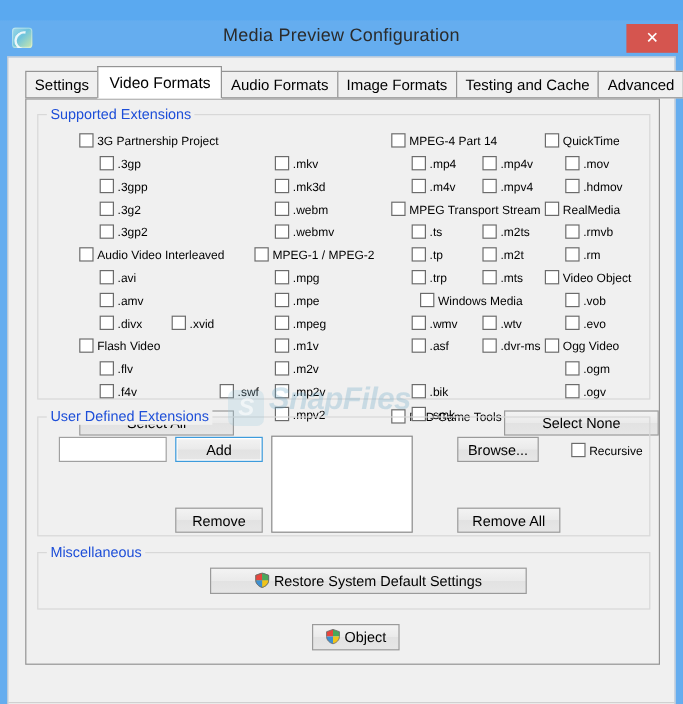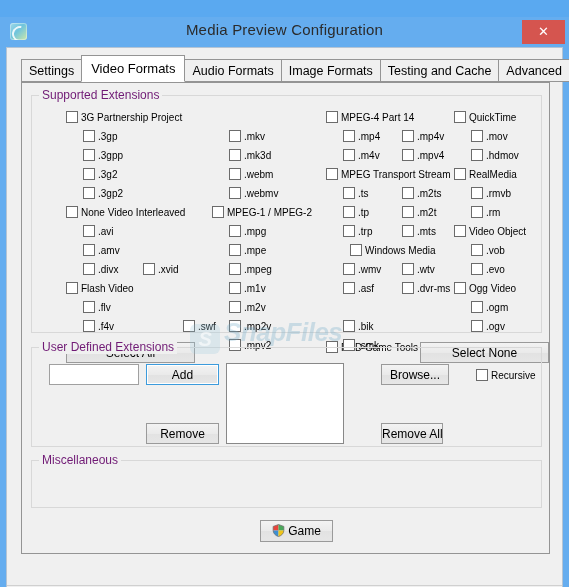--- a/index.html
+++ b/index.html
@@ -127,21 +127,21 @@
     position: absolute;
     border: 1px solid #d8d8d8;
     box-sizing: border-box;
   }
   .groupbox > .gb-title {
     position: absolute;
     top: -8px; left: 7px;
     background: #f0f0f0;
     padding: 0 3px;
     font-size: 12px;
-    color: #701a75;
+    color: #1d4ed8;
     white-space: nowrap;
   }
 
   
   .cb {
     position: absolute;
     height: 16px;
     white-space: nowrap;
     cursor: pointer;
   }
@@ -291,21 +291,21 @@
           <span class="box"></span><span class="lbl">.3gpp</span>
         </div>
         <div class="cb" style="left:51px; top:71px;">
           <span class="box"></span><span class="lbl">.3g2</span>
         </div>
         <div class="cb" style="left:51px; top:90px;">
           <span class="box"></span><span class="lbl">.3gp2</span>
         </div>
 
         <div class="cb" style="left:34px; top:109px;">
-          <span class="box"></span><span class="lbl">None Video Interleaved</span>
+          <span class="box"></span><span class="lbl">Audio Video Interleaved</span>
         </div>
         <div class="cb" style="left:51px; top:128px;text-align:right;">
           <span class="box"></span><span class="lbl">.avi</span>
         </div>
         <div class="cb" style="left:51px; top:147px;">
           <span class="box"></span><span class="lbl">.amv</span>
         </div>
         <div class="cb" style="left:51px; top:166px;">
           <span class="box"></span><span class="lbl">.divx</span>
         </div>
@@ -476,42 +476,56 @@
         <div class="gb-title">User Defined Extensions</div>
 
         <input class="textbox" type="text" style="left: 17px; top: 16px; width: 90px; height: 21px;" placeholder="">
 
         <button class="btn focus" style="left:114px; top:16px; width:73px; height:21px;">Add</button>
         <button class="btn" style="left:114px; top:75px; width:73px; height:21px;">Remove</button>
 
         <div class="listbox" style="left:194px; top:15px; width:118px; height:81px;"></div>
 
         <button class="btn" style="left:349px; top:16px; width:68px; height:21px;">Browse...</button>
-        <button class="btn" style="left:349px; top:75px; width:62px; height:21px;">Remove All</button>
+        <button class="btn" style="left:349px; top:75px; width:86px; height:21px;">Remove All</button>
 
         <div class="cb" style="left:444px; top:20px;">
           <span class="box"></span><span class="lbl">Recursive</span>
         </div>
       </div>
 
       <div class="groupbox" style="left:9px; top:377px; width:511px; height:48px;">
         <div class="gb-title">Miscellaneous</div>
 
+        <button class="btn" style="left:143px; top:12px; width:264px; height:22px;">
+          <span class="shield">
+            <svg viewBox="0 0 16 16" width="13" height="13">
+              <path d="M8 0.6 L14.6 3 V8 C14.6 11.6 11.6 14.4 8 15.4 C4.4 14.4 1.4 11.6 1.4 8 V3 Z" fill="#f0c419" stroke="#7a7a7a" stroke-width="0.7"></path>
+              <path d="M8 0.6 L14.6 3 V8 C14.6 11.6 11.6 14.4 8 15.4 Z" fill="#3d8fd1"></path>
+              <path d="M8 0.6 L1.4 3 V8 C1.4 11.6 4.4 14.4 8 15.4 Z" fill="#4aa85a" opacity="0.0"></path>
+              <path d="M1.4 3 L8 0.6 V8 H1.4 Z" fill="#e8453c"></path>
+              <path d="M8 0.6 L14.6 3 V8 H8 Z" fill="#4aa85a"></path>
+              <path d="M1.4 8 H8 V15.4 C4.4 14.4 1.4 11.6 1.4 8 Z" fill="#3d8fd1"></path>
+              <path d="M8 8 H14.6 C14.6 11.6 11.6 14.4 8 15.4 Z" fill="#f0c419"></path>
+              <path d="M8 0.6 L14.6 3 V8 C14.6 11.6 11.6 14.4 8 15.4 C4.4 14.4 1.4 11.6 1.4 8 V3 Z" fill="none" stroke="#6d6d6d" stroke-width="0.9"></path>
+            </svg>
+          </span><span>Restore System Default Settings</span>
+        </button>
       </div>
 
       <button class="btn" style="left:238px; top:437px; width:73px; height:22px;">
         <span class="shield">
           <svg viewBox="0 0 16 16" width="13" height="13">
             <path d="M1.4 3 L8 0.6 V8 H1.4 Z" fill="#e8453c"></path>
             <path d="M8 0.6 L14.6 3 V8 H8 Z" fill="#4aa85a"></path>
             <path d="M1.4 8 H8 V15.4 C4.4 14.4 1.4 11.6 1.4 8 Z" fill="#3d8fd1"></path>
             <path d="M8 8 H14.6 C14.6 11.6 11.6 14.4 8 15.4 Z" fill="#f0c419"></path>
             <path d="M8 0.6 L14.6 3 V8 C14.6 11.6 11.6 14.4 8 15.4 C4.4 14.4 1.4 11.6 1.4 8 V3 Z" fill="none" stroke="#6d6d6d" stroke-width="0.9"></path>
           </svg>
-        </span><span>Game</span>
+        </span><span>Object</span>
       </button>
 
     </div>
 
     <div id="footer-sep"></div>
 
     <div id="lang-combo">
       <span>English</span>
       
     </div>

